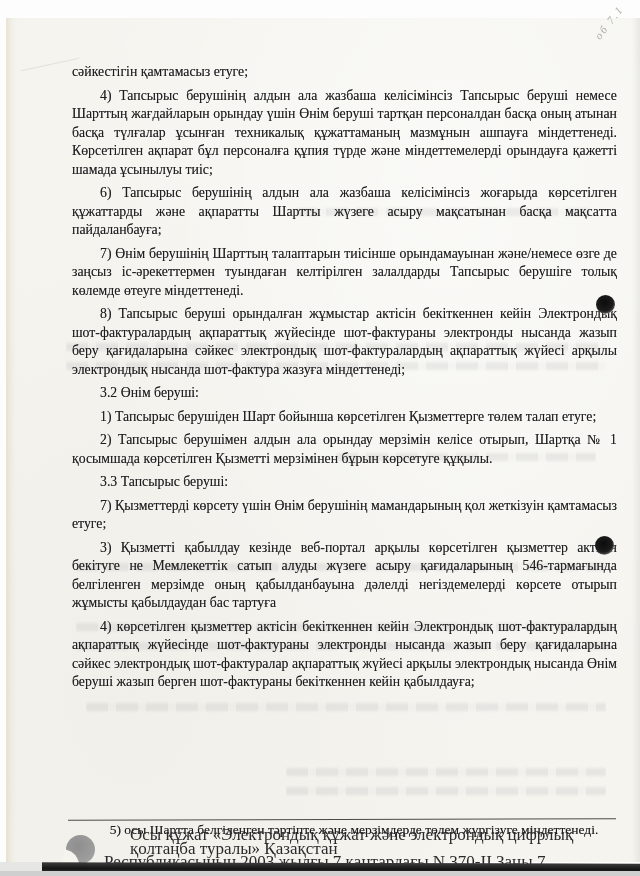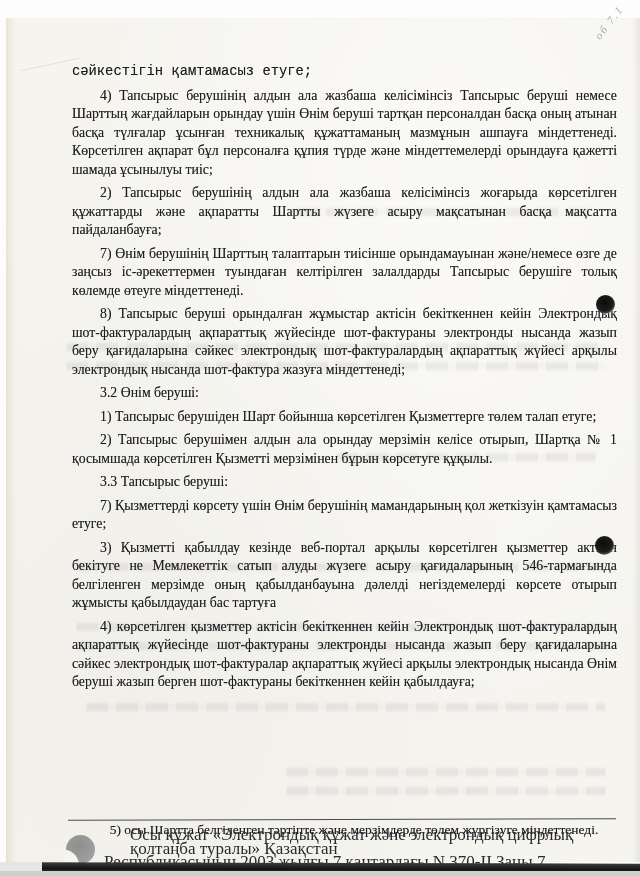--- a/index.html
+++ b/index.html
@@ -22,21 +22,21 @@
   }
   .content{
     position:absolute;left:66px;top:45px;width:545px;
     color:#1d1d20;
   }
   .para{
     margin:0 0 5px 0;text-align:justify;text-indent:28px;
     font-size:13.8px;line-height:18.5px;
     text-shadow:0 0 0.4px rgba(20,20,20,0.45);
   }
-  .para.noindent{text-indent:0;font-family:Liberation Mono, monospace;}
+  .para.noindent{text-indent:0;}
   .punch-hole{
     position:absolute;width:19px;height:19px;border-radius:50%;
     background:radial-gradient(circle at 45% 40%, #0c0c0c 0%, #1c1c1c 55%, #4a4a4a 68%, rgba(220,216,208,0.9) 76%, rgba(245,244,239,0) 100%);
   }
   .hole-1{left:596px;top:295px;}
   .hole-2{left:595px;top:536px;}
   .handwriting{
     position:absolute;left:592px;top:34px;width:60px;
     transform:rotate(-52deg);transform-origin:left top;
     font-style:italic;font-size:11px;letter-spacing:2px;
@@ -99,21 +99,21 @@
   <div class="ghost" style="left:60px;top:320px;width:540px;height:40px;"></div>
   <div class="ghost" style="left:330px;top:430px;width:260px;height:22px;"></div>
   <div class="ghost" style="left:70px;top:540px;width:530px;height:22px;"></div>
   <div class="ghost" style="left:70px;top:600px;width:540px;height:40px;"></div>
   <div class="ghost" style="left:80px;top:680px;width:520px;height:22px;"></div>
   <div class="ghost" style="left:280px;top:745px;width:320px;height:40px;"></div>
 
   <div class="content">
       <p class="para noindent">сәйкестігін қамтамасыз етуге;</p>
       <p class="para">4) Тапсырыс берушінің алдын ала жазбаша келісімінсіз Тапсырыс беруші немесе Шарттың жағдайларын орындау үшін Өнім беруші тартқан персоналдан басқа оның атынан басқа түлғалар ұсынған техникалық құжаттаманың мазмұнын ашпауға міндеттенеді. Көрсетілген ақпарат бұл персоналға құпия түрде және міндеттемелерді орындауға қажетті шамада ұсынылуы тиіс;</p>
-      <p class="para">2) Тапсырыс берушінің алдын ала жазбаша келісімінсіз жоғарыда көрсетілген құжаттарды және ақпаратты Шартты жүзеге асыру мақсатынан басқа мақсатта пайдаланбауға;</p>
+      <p class="para">6) Тапсырыс берушінің алдын ала жазбаша келісімінсіз жоғарыда көрсетілген құжаттарды және ақпаратты Шартты жүзеге асыру мақсатынан басқа мақсатта пайдаланбауға;</p>
       <p class="para">7) Өнім берушінің Шарттың талаптарын тиісінше орындамауынан және/немесе өзге де заңсыз іс-әрекеттермен туындаған келтірілген залалдарды Тапсырыс берушіге толық көлемде өтеуге міндеттенеді.</p>
       <p class="para">8) Тапсырыс беруші орындалған жұмыстар актісін бекіткеннен кейін Электрондық шот-фактуралардың ақпараттық жүйесінде шот-фактураны электронды нысанда жазып беру қағидаларына сәйкес электрондық шот-фактуралардың ақпараттық жүйесі арқылы электрондық нысанда шот-фактура жазуға міндеттенеді;</p>
       <p class="para">3.2 Өнім беруші:</p>
       <p class="para">1) Тапсырыс берушіден Шарт бойынша көрсетілген Қызметтерге төлем талап етуге;</p>
       <p class="para">2) Тапсырыс берушімен алдын ала орындау мерзімін келісе отырып, Шартқа № 1 қосымшада көрсетілген Қызметті мерзімінен бұрын көрсетуге құқылы.</p>
       <p class="para">3.3 Тапсырыс беруші:</p>
       <p class="para">7) Қызметтерді көрсету үшін Өнім берушінің мамандарының қол жеткізуін қамтамасыз етуге;</p>
       <p class="para">3) Қызметті қабылдау кезінде веб-портал арқылы көрсетілген қызметтер актісін бекітуге не Мемлекеттік сатып алуды жүзеге асыру қағидаларының 546-тармағында белгіленген мерзімде оның қабылданбауына дәлелді негіздемелерді көрсете отырып жұмысты қабылдаудан бас тартуға</p>
       <p class="para">4) көрсетілген қызметтер актісін бекіткеннен кейін Электрондық шот-фактуралардың ақпараттық жүйесінде шот-фактураны электронды нысанда жазып беру қағидаларына сәйкес электрондық шот-фактуралар ақпараттық жүйесі арқылы электрондық нысанда Өнім беруші жазып берген шот-фактураны бекіткеннен кейін қабылдауға;</p>
     </div>

